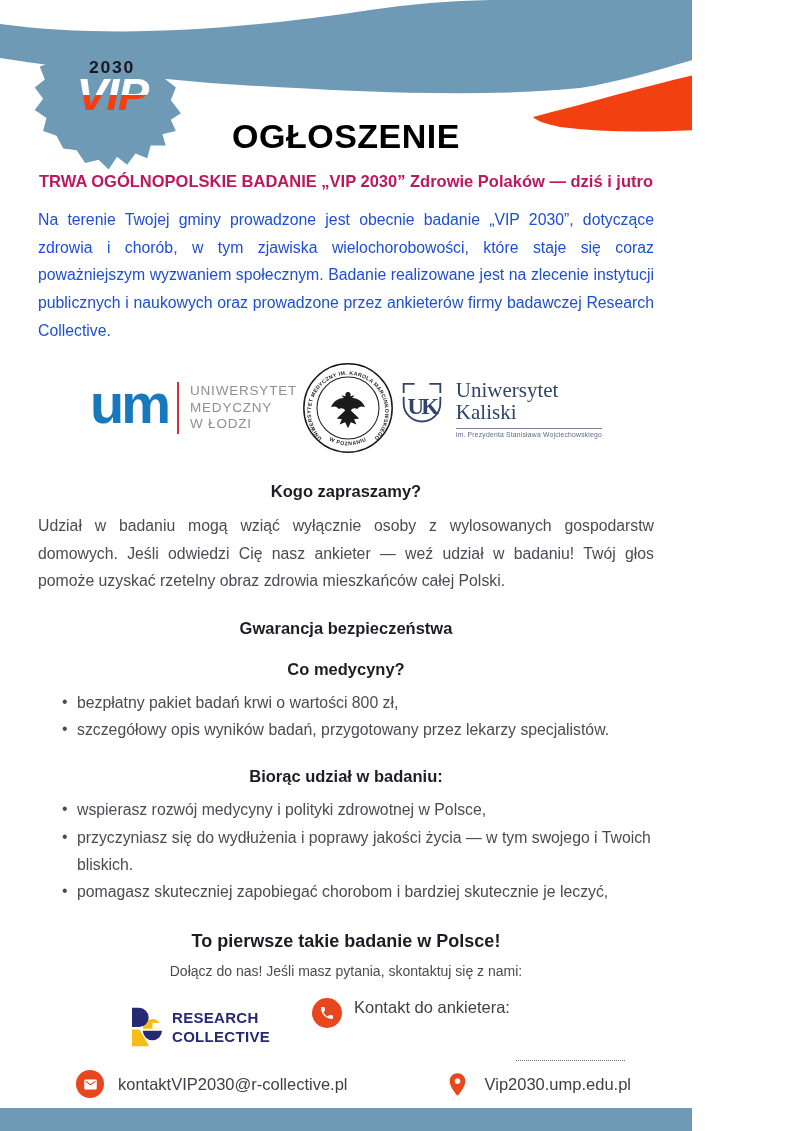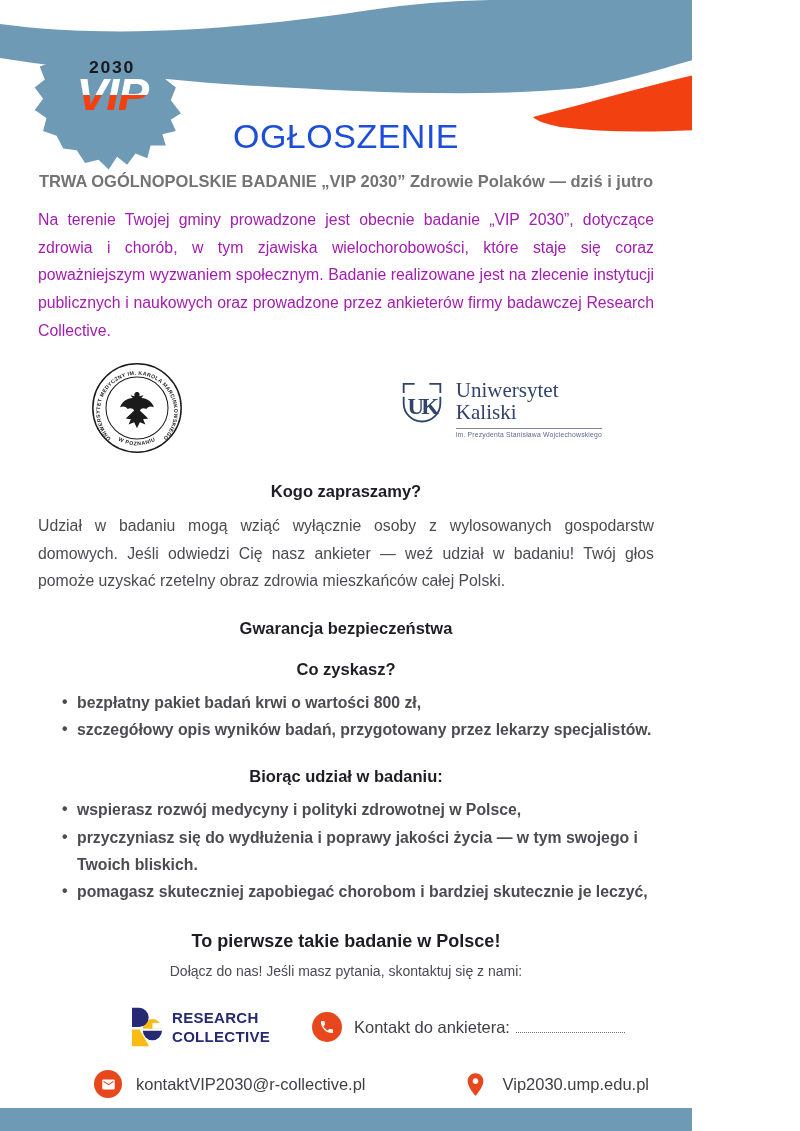--- a/index.html
+++ b/index.html
@@ -6,30 +6,30 @@
   .page {
     position:relative; width:692px; height:1131px; background:#ffffff;
     font-family:"Liberation Sans", sans-serif; overflow:hidden;
   }
   
   .top-deco { position:absolute; top:0; left:0; width:800px; height:200px; z-index:0; }
   .map-logo { position:absolute; top:36px; left:28px; width:168px; height:148px; z-index:2; }
 
   
   .title { position:relative; z-index:1; margin:0; padding-top:117px; text-align:center;
-           font-size:34px; font-weight:400; letter-spacing:0.5px; color:#1d4ed8; }
+           font-size:34px; font-weight:700; letter-spacing:0.5px; color:#000000; }
   .subtitle { position:relative; z-index:1; margin:16px 30px 0; text-align:center;
-              font-size:16.5px; font-weight:700; color:#737373; }
+              font-size:16.5px; font-weight:700; color:#be185d; }
 
   
   .para { margin:15px 38px 0; font-size:15.8px; line-height:1.75; text-align:justify;
-          color:#a21caf; }
+          color:#1d4ed8; }
   .sec-h { margin:24px 0 0; text-align:center; font-size:16.5px; font-weight:700; color:#1d1d26; }
   .sec-p { margin:11px 38px 0; font-size:15.8px; line-height:1.75; text-align:justify; color:#4b4b52; }
-  .bullets { margin:10px 0 0; padding:0 38px 0 62px; list-style:none;font-weight:bold; }
+  .bullets { margin:10px 0 0; padding:0 38px 0 62px; list-style:none; }
   .bullets li { position:relative; padding-left:15px; font-size:15.8px; line-height:1.72; color:#4b4b52; }
   .bullets li::before { content:"•"; position:absolute; left:0; top:-1px; color:#4b4b52; }
 
   
   .partners { margin:14px 90px 0; height:100px; display:flex; align-items:center;
               justify-content:space-between; }
   .um-logo { display:flex; align-items:center; }
   .um-mark { font-size:56px; font-weight:800; letter-spacing:-3px; color:#1878be; line-height:0.8;
              padding-bottom:8px; }
   .um-divider { width:2px; height:52px; background:#c4373a; margin:0 11px 0 9px; }
@@ -40,32 +40,32 @@
   .uk-name { font-family:"Liberation Serif", serif; font-size:21px; line-height:1.08; color:#31436b; }
   .uk-rule { height:1px; background:#31436b; opacity:0.65; margin:4px 0 2px; }
   .uk-sub { font-size:6.8px; color:#5a6b8a; letter-spacing:0.2px; }
 
   
   .closing-h { margin:26px 0 0; text-align:center; font-size:18px; font-weight:700; color:#1d1d26; }
   .closing-p { margin:11px 0 0; text-align:center; font-size:14px; color:#4b4b52; }
 
   
   .contact-row { position:absolute; top:998px; left:0; right:0; height:58px;
-                 display:flex; align-items:center; padding:0 67px 0 132px; box-sizing:border-box; }
+                 display:flex; padding:0 67px 0 132px; box-sizing:border-box; }
   .rc-logo { display:flex; align-items:center; }
   .rc-words { margin-left:10px; font-size:15px; font-weight:800; letter-spacing:0.3px;
               line-height:1.3; color:#252a73; }
   .round-icon { width:30px; height:30px; border-radius:50%; background:#e8461c;
                 display:flex; align-items:center; justify-content:center; flex:none; }
   .contact-row .round-icon { margin-left:42px; }
   .phone-label { margin-left:12px; font-size:16.5px; color:#3f3f46; white-space:nowrap; }
   .dotline { flex:1; border-bottom:1.6px dotted #6b6b6b; margin-left:6px; transform:translateY(5px); }
 
   
-  .footer-contacts { position:absolute; top:1066px; left:94px; right:40px; height:36px;
+  .footer-contacts { position:absolute; top:1066px; left:76px; right:40px; height:36px;
                      display:flex; align-items:center; }
   .f-item { display:flex; align-items:center; }
   .f-item + .f-item { margin-left:96px; }
   .f-text { margin-left:14px; font-size:16.5px; color:#3f3f46; }
   .pin-icon { width:27px; height:31px; }
   .bottom-bar { position:absolute; left:0; right:0; bottom:0; height:23px; background:#6f9ab6; }
 </style>
 </head>
 <body>
 
@@ -93,20 +93,29 @@
     <text x="50" y="46" text-anchor="middle" font-size="28" font-weight="800" font-style="italic" letter-spacing="-1" fill="url(#vipgrad)">VIP</text>
   </svg>
 
   <h1 class="title">OGŁOSZENIE</h1>
   <div class="subtitle">TRWA OGÓLNOPOLSKIE BADANIE „VIP 2030” Zdrowie Polaków — dziś i jutro</div>
 
   <p class="para">Na terenie Twojej gminy prowadzone jest obecnie badanie „VIP 2030”, dotyczące zdrowia i chorób, w tym zjawiska wielochorobowości, które staje się coraz poważniejszym wyzwaniem społecznym. Badanie realizowane jest na zlecenie instytucji publicznych i naukowych oraz prowadzone przez ankieterów firmy badawczej Research Collective.</p>
 
   <div class="partners">
 
+    <div class="um-logo">
+      <span class="um-mark">um</span>
+      <span class="um-divider"></span>
+      <span class="um-text">
+        <div>UNIWERSYTET</div>
+        <div>MEDYCZNY</div>
+        <div>W ŁODZI</div>
+      </span>
+    </div>
 
     <svg class="seal" viewBox="0 0 100 100" aria-hidden="true">
       <circle cx="50" cy="50" r="47" fill="#ffffff" stroke="#1b1b1b" stroke-width="1.6"></circle>
       <circle cx="50" cy="50" r="33" fill="none" stroke="#1b1b1b" stroke-width="1.1"></circle>
       <path id="sealTopArc" fill="none" d="M 22 82 A 39.5 39.5 0 1 1 78 82"></path>
       <path id="sealBottomArc" fill="none" d="M 22 78 A 39.5 39.5 0 0 0 78 78"></path>
       <text font-size="5.6" font-weight="600" letter-spacing="0.4" fill="#1b1b1b">
         <textPath href="#sealTopArc" startOffset="50%" text-anchor="middle">UNIWERSYTET MEDYCZNY IM. KAROLA MARCINKOWSKIEGO</textPath>
       </text>
       <text font-size="5.6" font-weight="600" letter-spacing="0.6" fill="#1b1b1b">
@@ -131,21 +140,21 @@
         <div class="uk-sub">im. Prezydenta Stanisława Wojciechowskiego</div>
       </div>
     </div>
   </div>
 
   <h2 class="sec-h">Kogo zapraszamy?</h2>
   <p class="sec-p">Udział w badaniu mogą wziąć wyłącznie osoby z wylosowanych gospodarstw domowych. Jeśli odwiedzi Cię nasz ankieter — weź udział w badaniu! Twój głos pomoże uzyskać rzetelny obraz zdrowia mieszkańców całej Polski.</p>
 
   <h2 class="sec-h" style="">Gwarancja bezpieczeństwa</h2>
 
-  <h2 class="sec-h" style="margin-top:22px;">Co zyskasz?</h2>
+  <h2 class="sec-h" style="margin-top:22px;">Co medycyny?</h2>
   <ul class="bullets">
     <li>bezpłatny pakiet badań krwi o wartości 800 zł,</li>
     <li>szczegółowy opis wyników badań, przygotowany przez lekarzy specjalistów.</li>
   </ul>
 
   <h2 class="sec-h" style="margin-top:24px;">Biorąc udział w badaniu:</h2>
   <ul class="bullets">
     <li>wspierasz rozwój medycyny i polityki zdrowotnej w Polsce,</li>
     <li>przyczyniasz się do wydłużenia i poprawy jakości życia — w tym swojego i Twoich bliskich.</li>
     <li>pomagasz skuteczniej zapobiegać chorobom i bardziej skutecznie je leczyć,</li>

